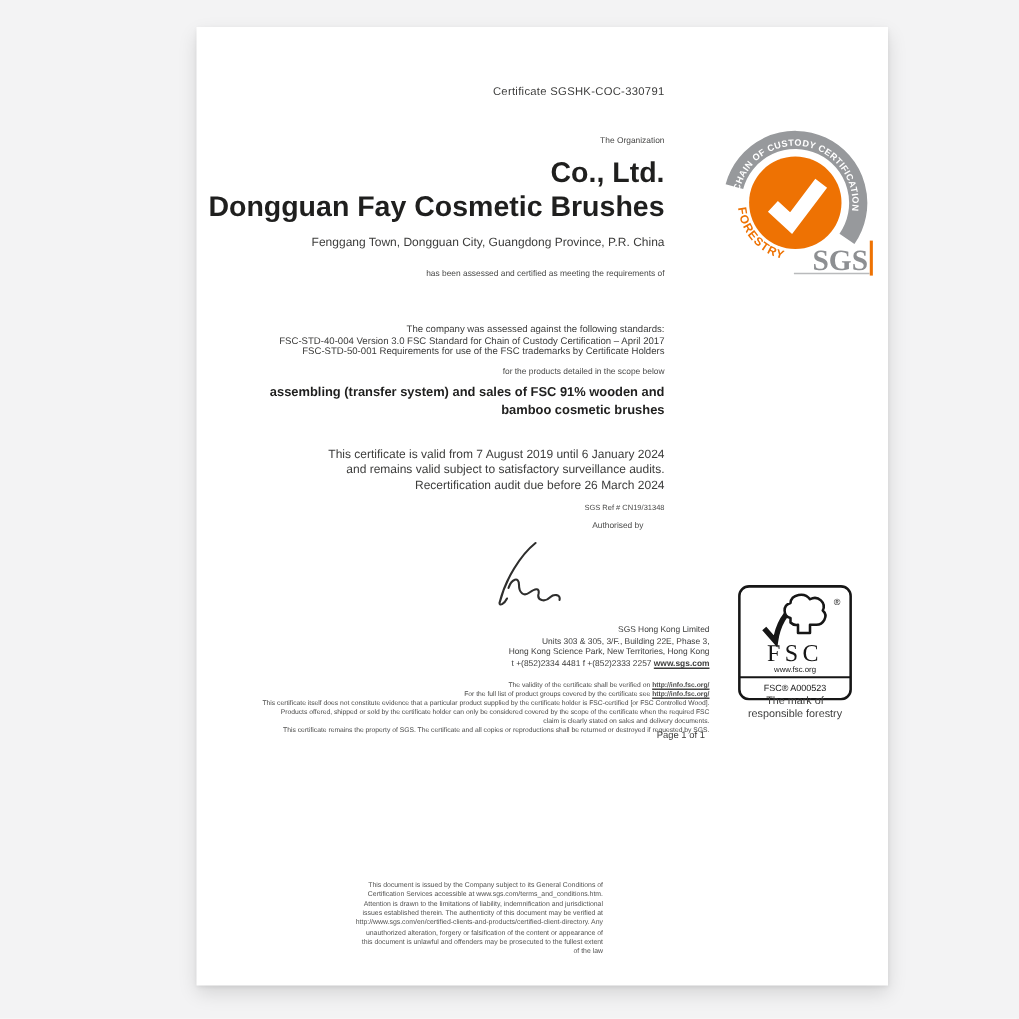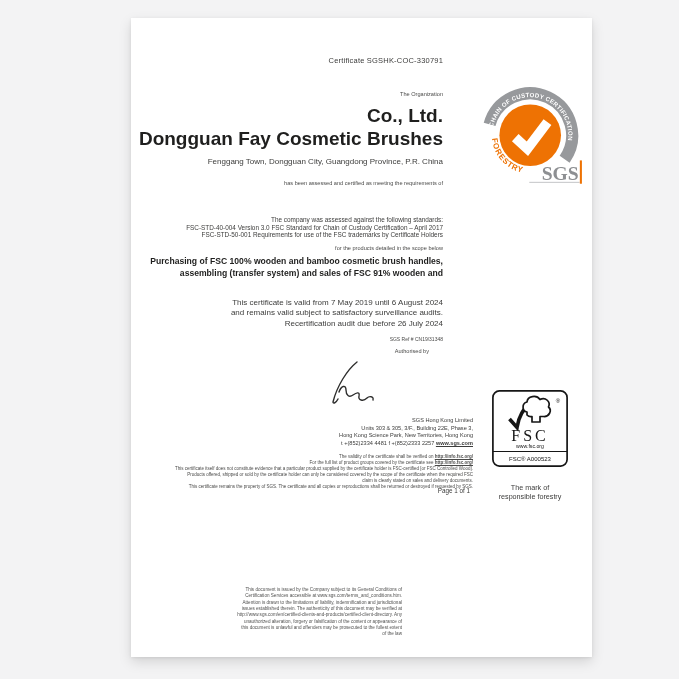--- a/index.html
+++ b/index.html
@@ -20,21 +20,21 @@
   .standards{top:198px;font-size:6.4px;line-height:7.7px;color:#3c3c3b;}
   .scope-intro{top:227px;font-size:5.6px;color:#4a4a49;}
   .scope{top:237px;font-size:8.6px;font-weight:700;line-height:12px;color:#1f1f1e;}
   .validity{top:280px;font-size:8px;line-height:10.3px;color:#3c3c3b;}
   .sgs-ref{top:318px;font-size:5px;color:#4a4a49;}
   .authorised{top:330px;right:163px;text-align:right;font-size:5.6px;color:#4a4a49;}
   .issuer{top:399px;font-size:5.6px;line-height:7.7px;color:#3c3c3b;}
   .fineprint{top:436px;font-size:4.5px;line-height:5.95px;color:#4a4a49;}
   .page-num{top:469px;right:122px;text-align:right;font-size:6.3px;color:#3c3c3b;}
   .lnk{font-weight:700;text-decoration:underline;color:inherit;}
-  .tagline{left:349px;top:466px;width:100px;text-align:center;font-size:7.2px;
+  .tagline{left:349px;top:445px;width:100px;text-align:center;font-size:7.2px;
     line-height:8.8px;color:#3c3c3b;}
   .footer{top:569px;right:190px;text-align:right;font-size:4.6px;line-height:6.35px;color:#525251;}
   svg text{font-family:"Liberation Sans",sans-serif;}
   svg .serif{font-family:"Liberation Serif",serif;}
 </style>
 </head>
 <body>
 
 <div id="stage">
   <div id="paper" class="abs">
@@ -57,28 +57,28 @@
 
     <div class="abs r-main standards">
       <div>The company was assessed against the following standards:</div>
       <div>FSC-STD-40-004 Version 3.0 FSC Standard for Chain of Custody Certification – April 2017</div>
       <div>FSC-STD-50-001 Requirements for use of the FSC trademarks by Certificate Holders</div>
     </div>
 
     <div class="abs r-main scope-intro">for the products detailed in the scope below</div>
 
     <div class="abs r-main scope">
-      <div>Purchasing of FSC 100% wooden and bamboo cosmetic brush handles,</div>
       <div>assembling (transfer system) and sales of FSC 91% wooden and</div>
+      <div>bamboo cosmetic brushes</div>
     </div>
 
     <div class="abs r-main validity">
-      <div>This certificate is valid from 7 May 2019 until 6 August 2024</div>
+      <div>This certificate is valid from 7 August 2019 until 6 January 2024</div>
       <div>and remains valid subject to satisfactory surveillance audits.</div>
-      <div>Recertification audit due before 26 July 2024</div>
+      <div>Recertification audit due before 26 March 2024</div>
     </div>
 
     <div class="abs r-main sgs-ref">SGS Ref # CN19/31348</div>
 
     <div class="abs authorised">Authorised by</div>
 
     <svg class="abs" style="left:198px;top:340px;" width="75" height="48" viewBox="0 0 75 48">
       <path d="M28,4 C18,12 8,28 4,44 C4,46 7,45 9,41" fill="none" stroke="#2e2e2d" stroke-width="1.4" stroke-linecap="round"></path>
       <path d="M10,34 C12,28 17,26 17,32 C17,37 20,40 24,37 C27,35 31,33 30,38 C29,42 34,44 38,40 C40,38 45,38 44,42" fill="none" stroke="#2e2e2d" stroke-width="1.4" stroke-linecap="round"></path>
     </svg>

